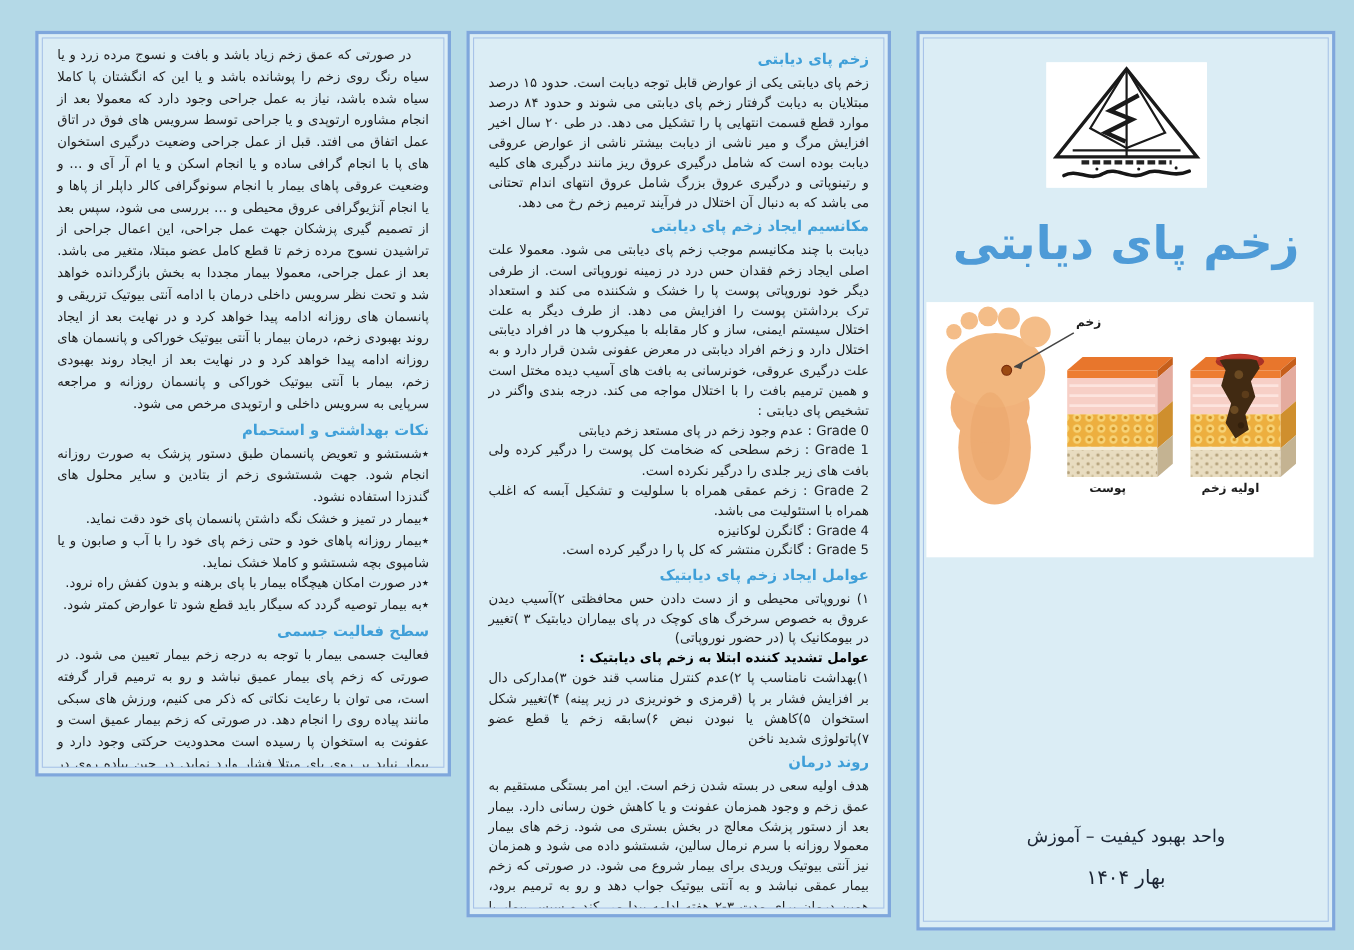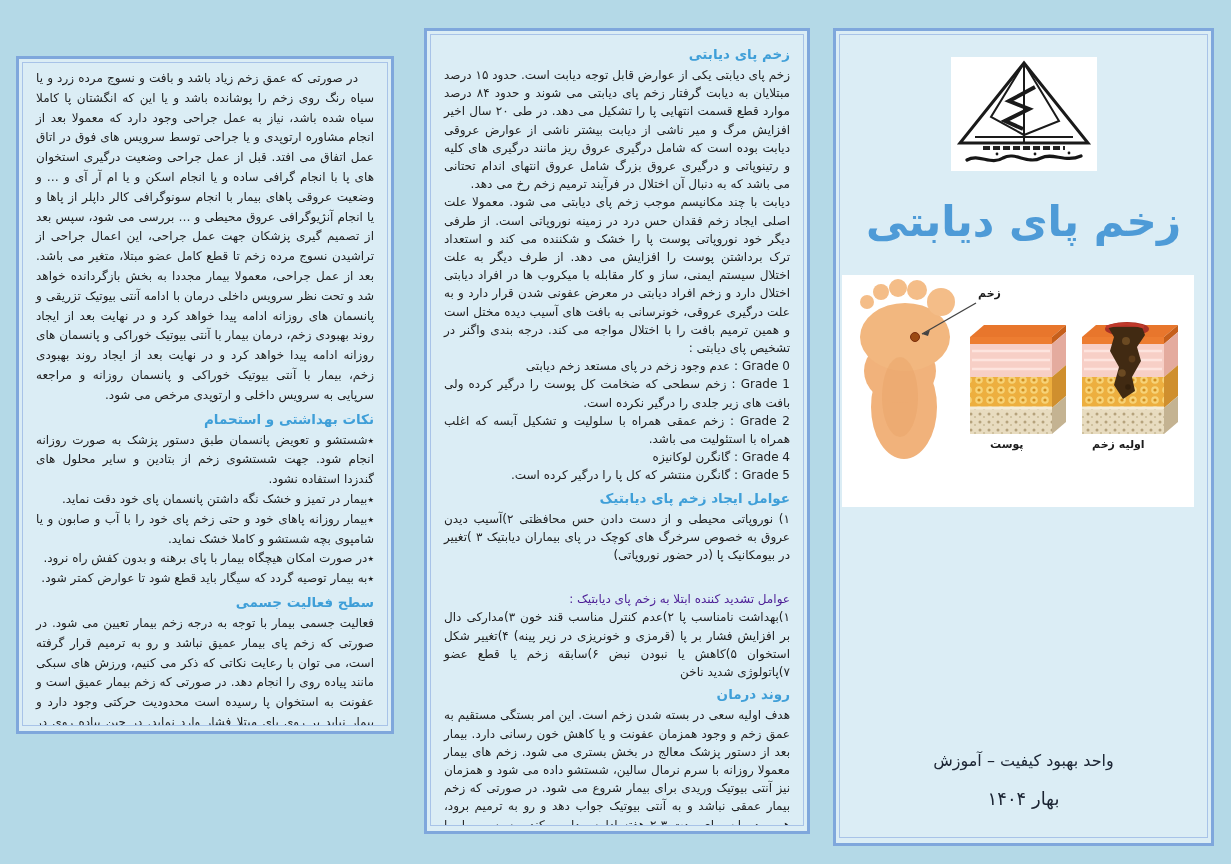--- a/index.html
+++ b/index.html
@@ -17,35 +17,35 @@
     box-sizing:border-box;
   }
   .panel-inner{
     border:1px solid #a8c3e8;
     margin:3px;
     height:calc(100% - 8px);
     box-sizing:border-box;
     padding:6px 13px 4px 13px;
     overflow:hidden;
   }
-  .panel-left{left:16px;width:378px;height:678px;margin-top:28px;}
+  .panel-left{left:32px;width:378px;height:678px;}
   .panel-middle{left:424px;width:386px;height:806px;}
   .panel-right{left:833px;width:381px;height:818px;}
 
   .body-text{
     font-size:12px;line-height:18.2px;color:#1f1f1f;
     text-align:justify;margin:0;
   }
   .panel-left .body-text{line-height:19.8px;}
   .indent{text-indent:16px;}
   .heading{
     color:#3f9fd8;font-weight:bold;font-size:13.5px;line-height:20px;
     margin:3px 0 2px 0;text-align:right;
   }
-  .bold-line{font-weight:normal;color:#4c1d95;margin-top:26px;}
+  .bold-line{font-weight:bold;color:#000000;}
 
   
   .logo-box{
     width:146px;height:114px;background:#ffffff;
     margin:16px auto 0 auto;display:block;
   }
   .brochure-title{
     text-align:center;color:#4e9bd7;font-weight:bold;
     font-size:42px;line-height:50px;margin:26px 0 0 0;
   }
@@ -85,20 +85,21 @@
       <p class="body-text">فعالیت جسمی بیمار با توجه به درجه زخم بیمار تعیین می شود. در صورتی که زخم پای بیمار عمیق نباشد و رو به ترمیم قرار گرفته است، می توان با رعایت نکاتی که ذکر می کنیم، ورزش های سبکی مانند پیاده روی را انجام دهد. در صورتی که زخم بیمار عمیق است و عفونت به استخوان پا رسیده است محدودیت حرکتی وجود دارد و بیمار نباید بر روی پای مبتلا فشار وارد نماید. در حین پیاده روی در بخش، بیمار باید پای خود را طوری در کفش قرار دهد که پانسمان پای بیمار با زمین تماس نداشته باشد. پیاده روی در بخش باید با شروعی آهسته باشد و زمان و شدت آن باید به صورت تدریجی افزایش یابد. پاها را از نظر بریدگی، قرمزی و تاول و … قبل و بعد از هر نوبت ورزش بررسی کنید. ورزش کردن در بیمار احساس خوبی ایجاد می کند و باعث کاهش تنش های عصبی می شود. ورزش در کنار تغذیه مناسب و مصرف منظم دارو سبب کنترل قند خون می شود.</p>
 
     </div>
   </section>
 
   <section class="panel panel-middle">
     <div class="panel-inner">
       <h3 class="heading">زخم پای دیابتی</h3>
       <p class="body-text">زخم پای دیابتی یکی از عوارض قابل توجه دیابت است. حدود ۱۵ درصد مبتلایان به دیابت گرفتار زخم پای دیابتی می شوند و حدود ۸۴ درصد موارد قطع قسمت انتهایی پا را تشکیل می دهد. در طی ۲۰ سال اخیر افزایش مرگ و میر ناشی از دیابت بیشتر ناشی از عوارض عروقی دیابت بوده است که شامل درگیری عروق ریز مانند درگیری های کلیه و رتینوپاتی و درگیری عروق بزرگ شامل عروق انتهای اندام تحتانی می باشد که به دنبال آن اختلال در فرآیند ترمیم زخم رخ می دهد.</p>
 
+      <h3 class="heading">مکانسیم ایجاد زخم پای دیابتی</h3>
       <p class="body-text">دیابت با چند مکانیسم موجب زخم پای دیابتی می شود. معمولا علت اصلی ایجاد زخم فقدان حس درد در زمینه نوروپاتی است. از طرفی دیگر خود نوروپاتی پوست پا را خشک و شکننده می کند و استعداد ترک برداشتن پوست را افزایش می دهد. از طرف دیگر به علت اختلال سیستم ایمنی، ساز و کار مقابله با میکروب ها در افراد دیابتی اختلال دارد و زخم افراد دیابتی در معرض عفونی شدن قرار دارد و به علت درگیری عروقی، خونرسانی به بافت های آسیب دیده مختل است و همین ترمیم بافت را با اختلال مواجه می کند. درجه بندی واگنر در تشخیص پای دیابتی :</p>
       <p class="body-text">Grade 0 : عدم وجود زخم در پای مستعد زخم دیابتی</p>
       <p class="body-text">Grade 1 : زخم سطحی که ضخامت کل پوست را درگیر کرده ولی بافت های زیر جلدی را درگیر نکرده است.</p>
       <p class="body-text">Grade 2 : زخم عمقی همراه با سلولیت و تشکیل آبسه که اغلب همراه با استئولیت می باشد.</p>
       <p class="body-text">Grade 4 : گانگرن لوکانیزه</p>
       <p class="body-text">Grade 5 : گانگرن منتشر که کل پا را درگیر کرده است.</p>
 
       <h3 class="heading">عوامل ایجاد زخم پای دیابتیک</h3>
       <p class="body-text">۱) نوروپاتی محیطی و از دست دادن حس محافظتی  ۲)آسیب دیدن عروق به خصوص سرخرگ های کوچک در پای بیماران دیابتیک ۳ )تغییر در بیومکانیک پا (در حضور نوروپاتی)</p>
       <p class="body-text bold-line">عوامل تشدید کننده ابتلا به زخم پای دیابتیک :</p>

